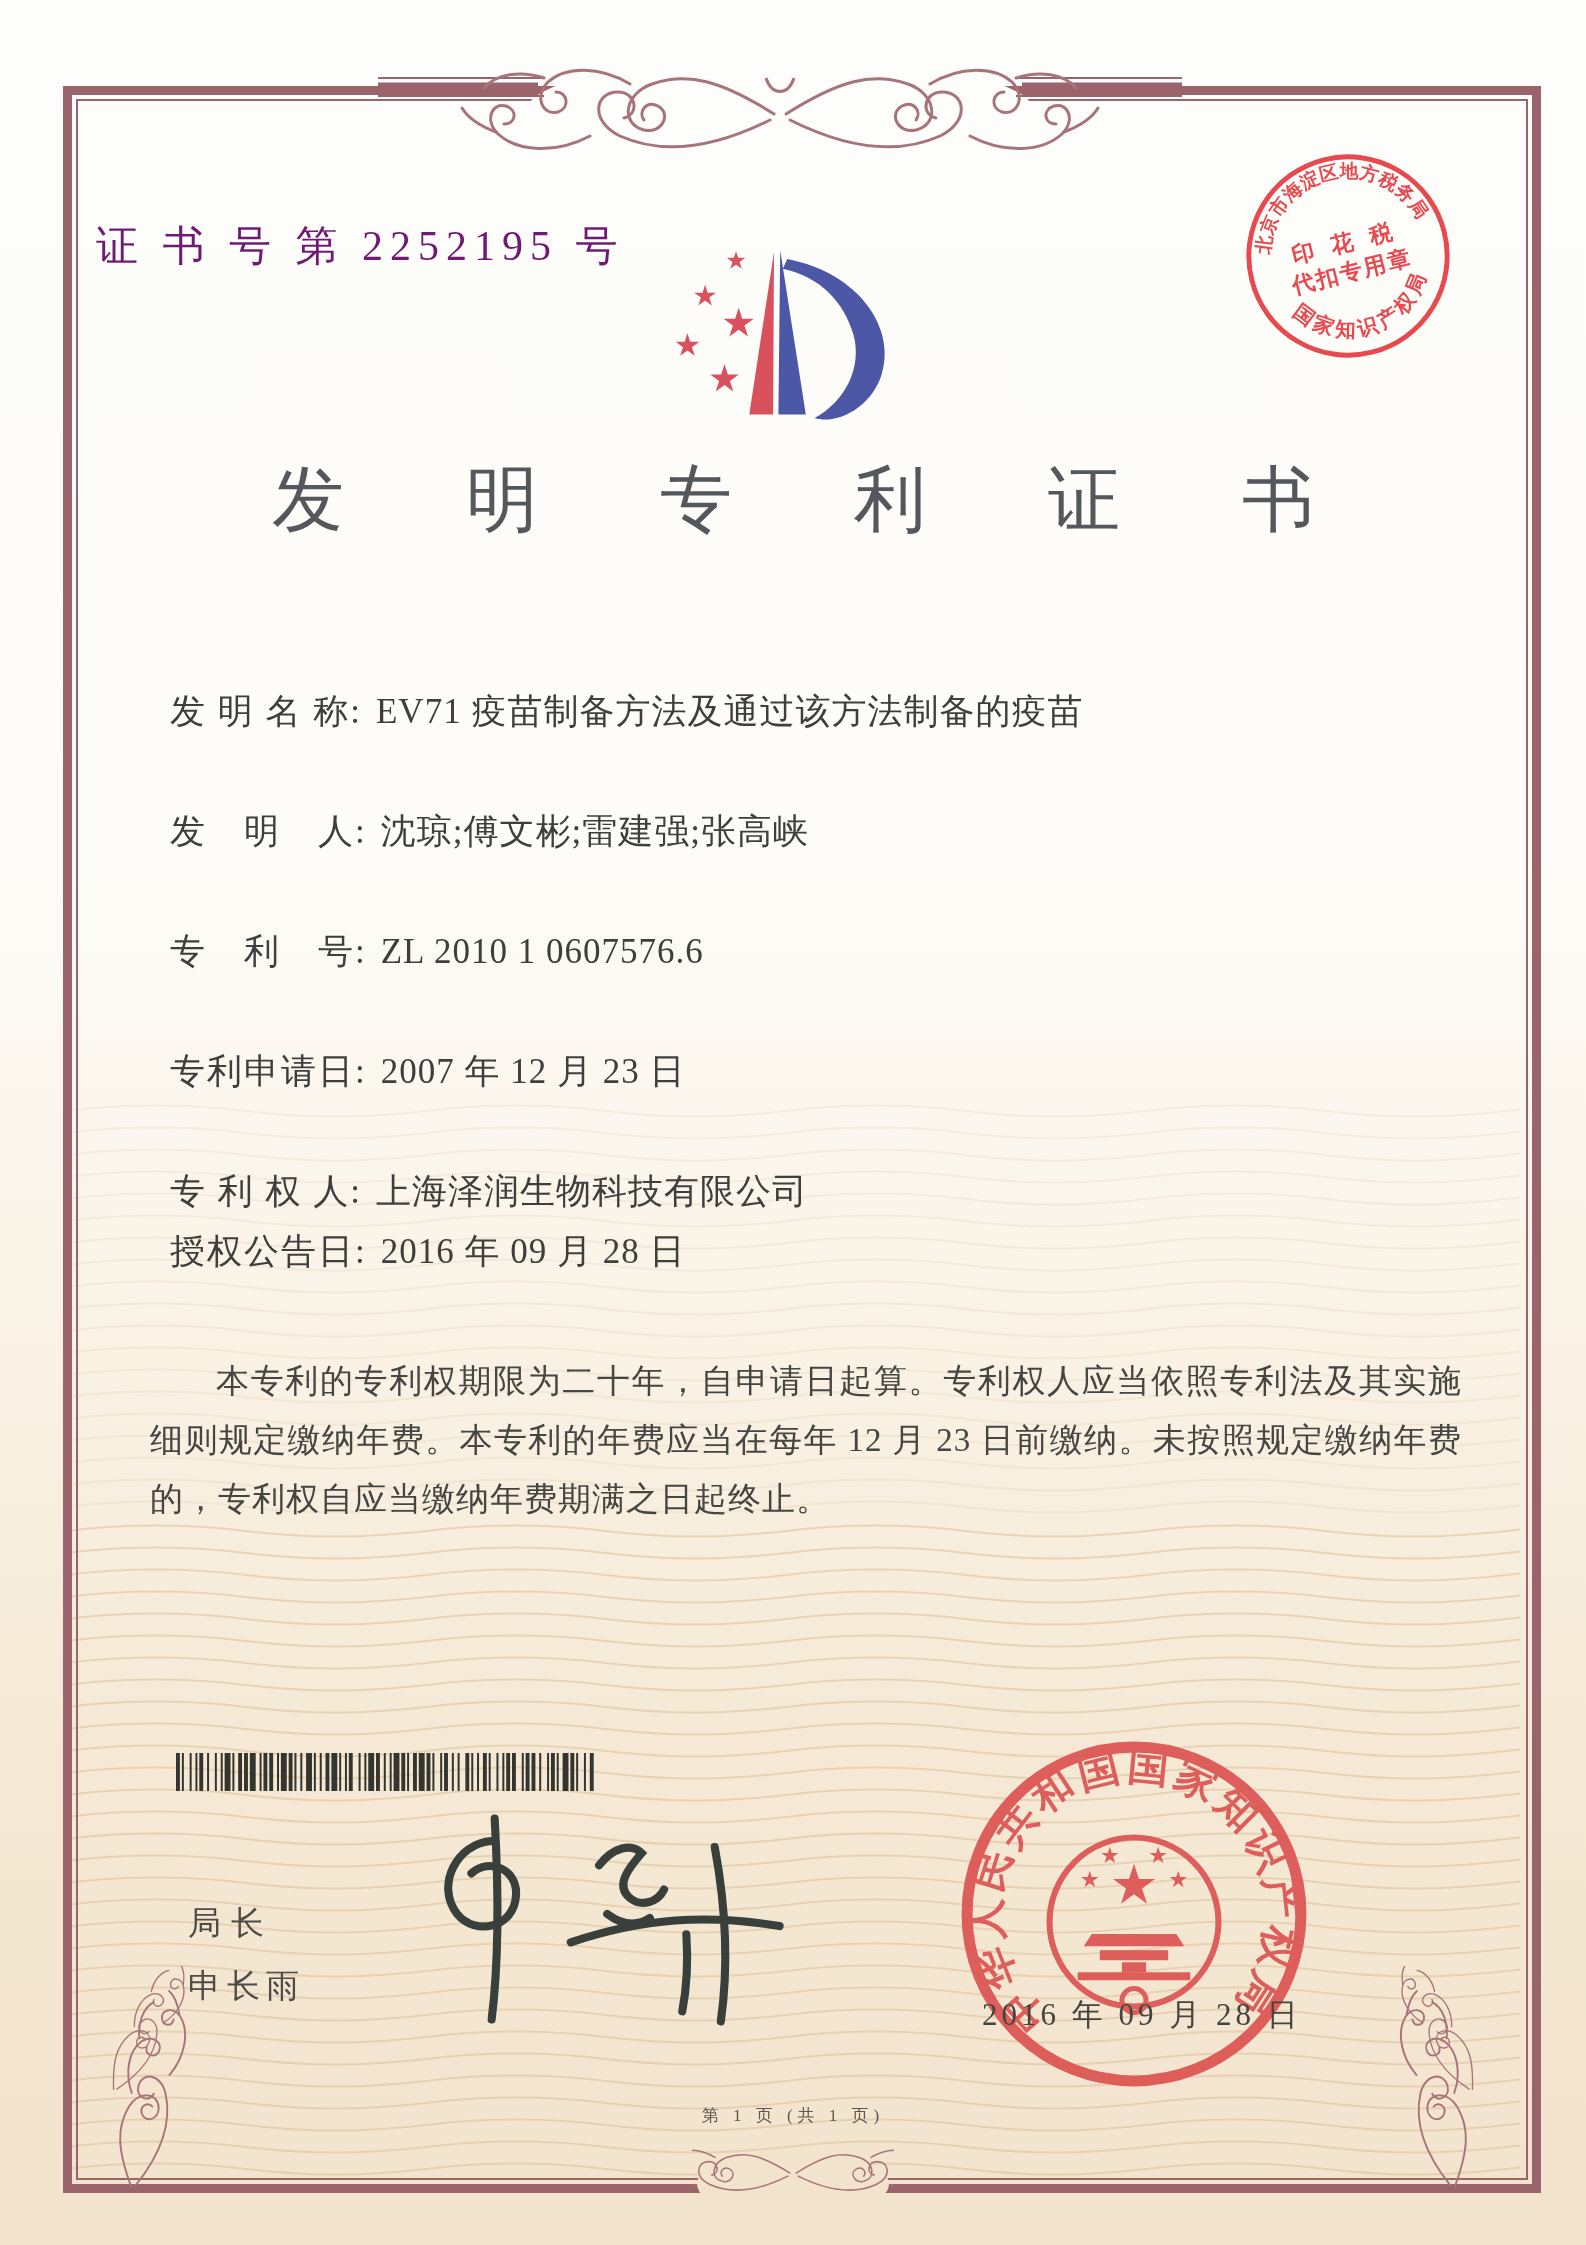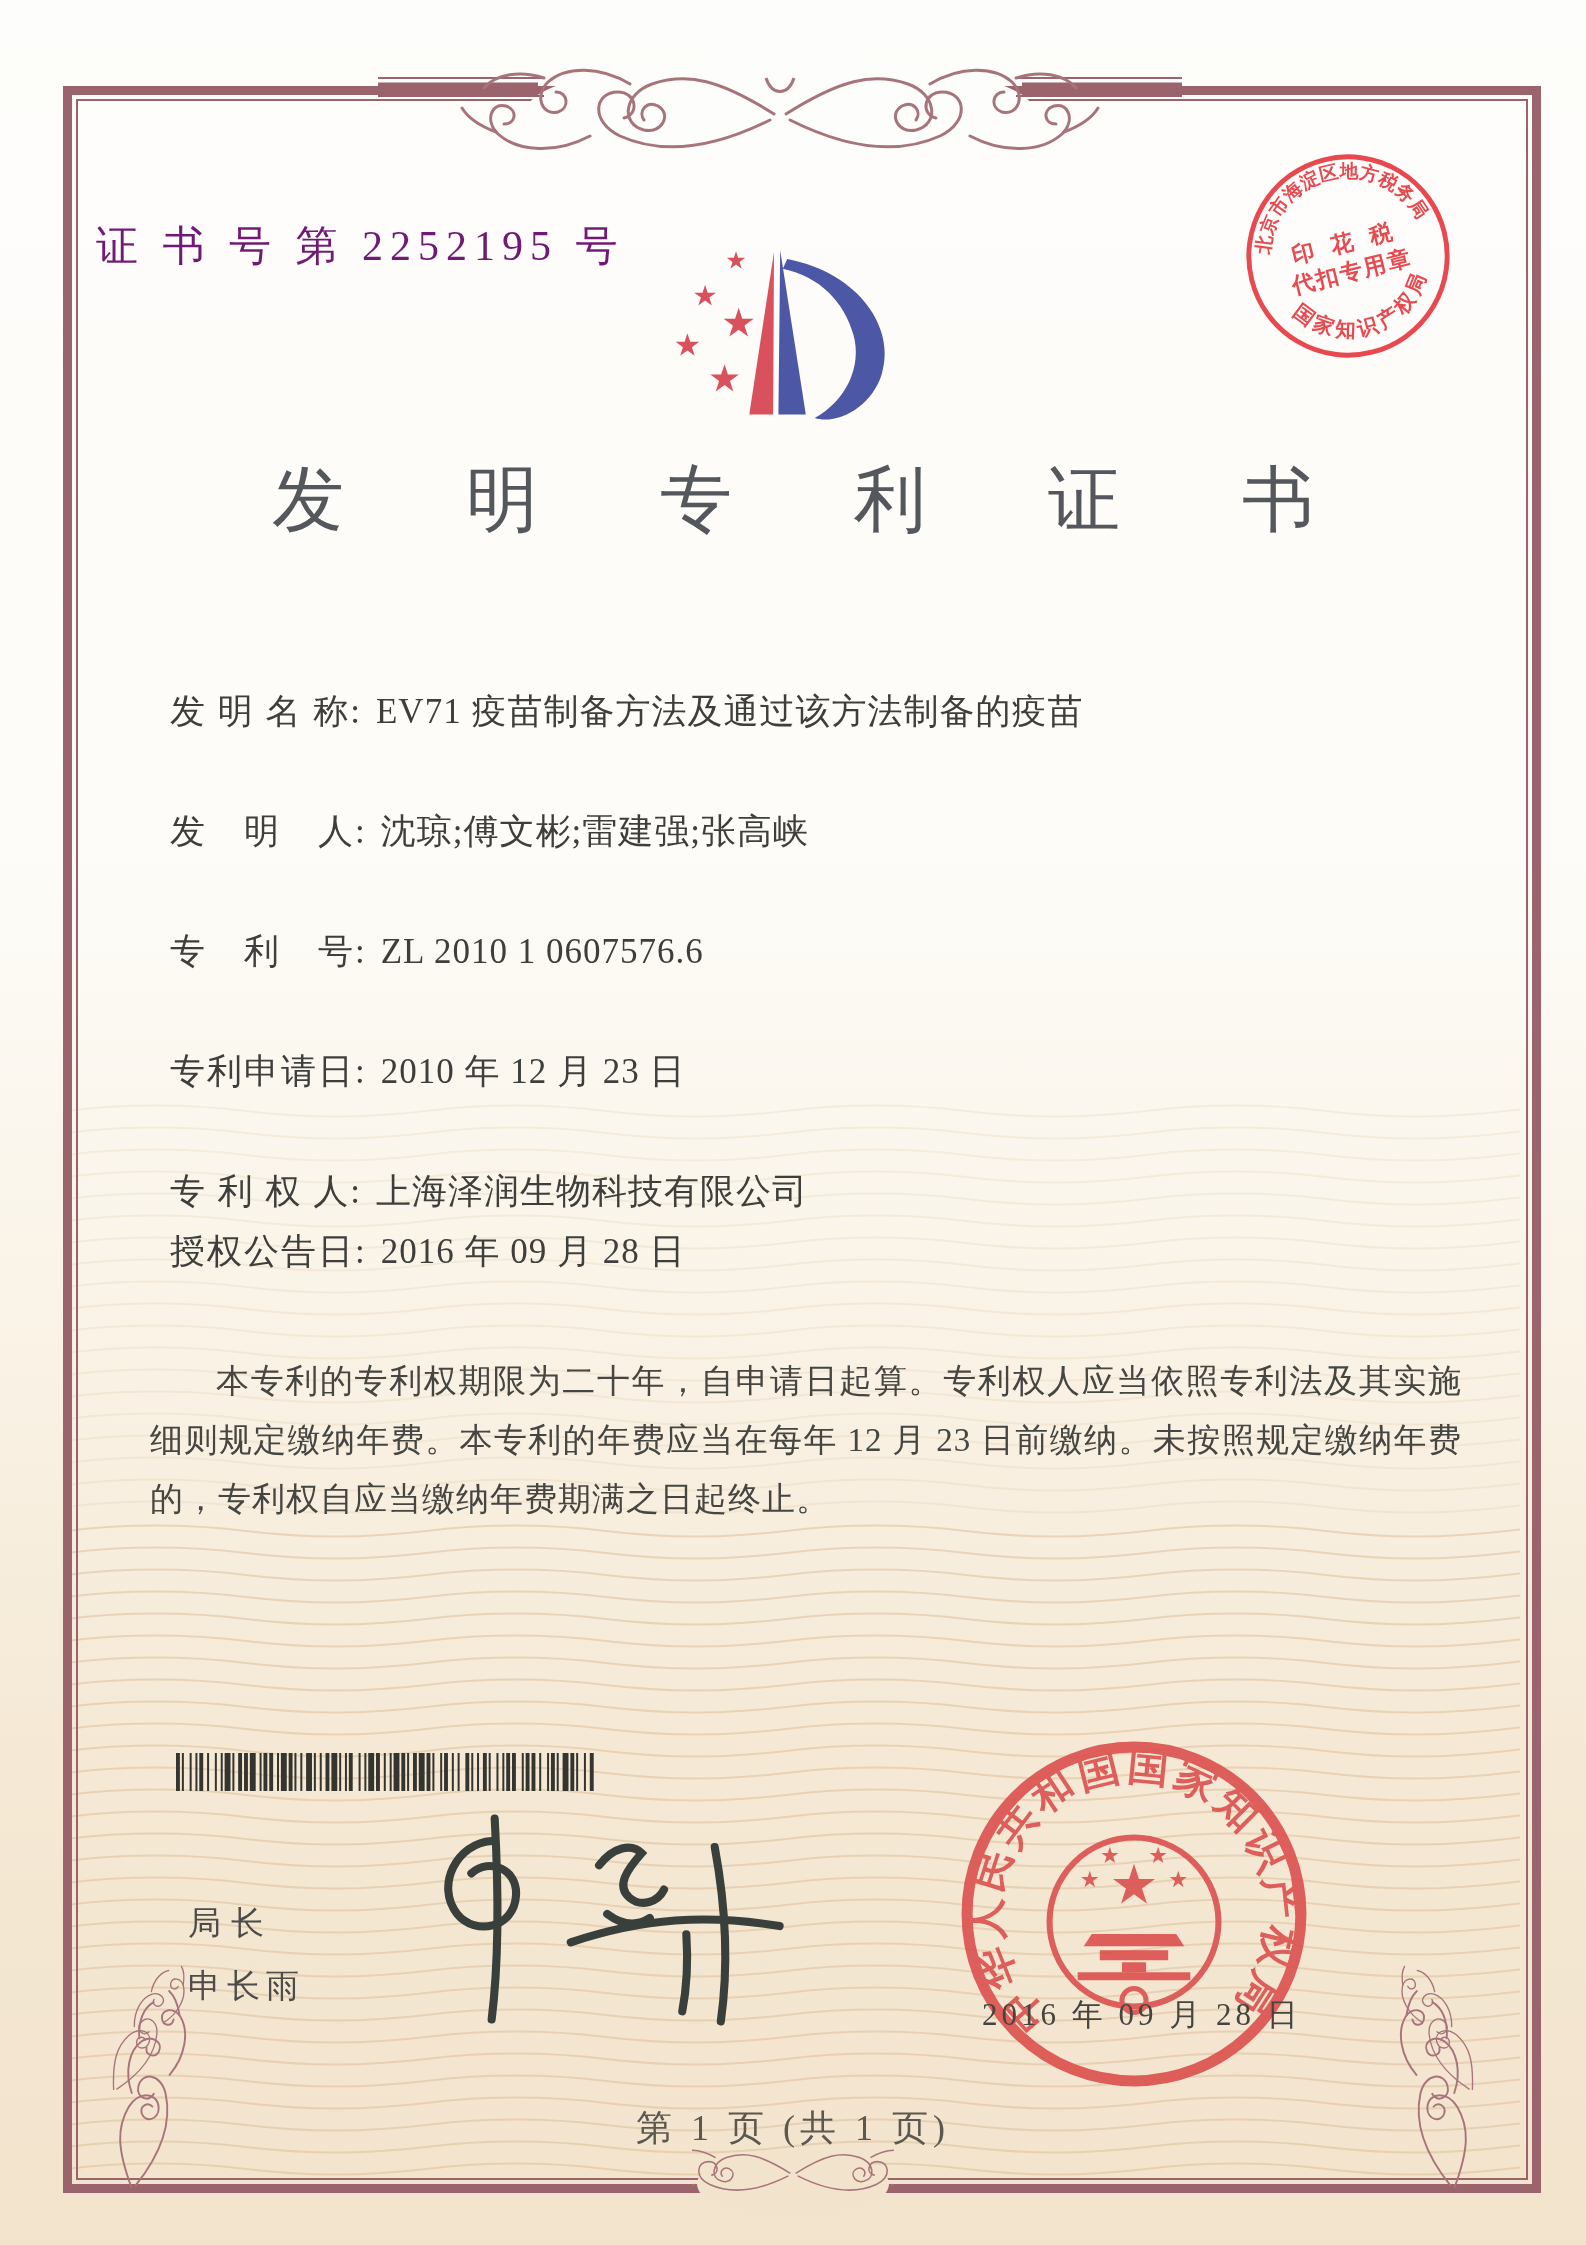--- a/index.html
+++ b/index.html
@@ -26,21 +26,21 @@
   .field-label{letter-spacing:2px;}
   .field-value{margin-left:14px;letter-spacing:1px;}
   .legal{left:150px;top:1352px;width:1312px;z-index:4;}
   .legal p{margin:0;font-size:33px;line-height:59px;color:#454542;text-indent:66px;
     text-align:justify;letter-spacing:1px;}
   .director-role{left:188px;top:1901px;font-size:33px;letter-spacing:10px;color:#4e4c48;
     font-family:"Liberation Sans","DejaVu Sans",sans-serif;z-index:4;}
   .director-name{left:188px;top:1964px;font-size:33px;letter-spacing:6px;color:#4e4c48;
     font-family:"Liberation Sans","DejaVu Sans",sans-serif;z-index:4;}
   .grant-date{left:982px;top:1994px;font-size:31px;letter-spacing:4px;color:#45443f;z-index:7;}
-  .page-footer{left:0;top:2104px;width:1586px;text-align:center;font-size:36px;
+  .page-footer{left:0;top:2104px;width:1586px;text-align:center;font-size:17px;
     letter-spacing:5px;color:#5c584f;z-index:4;}
   
   .waves{z-index:1;}
   .logo{left:640px;top:222px;width:268px;height:212px;z-index:4;}
   .tax-stamp{left:1240px;top:148px;width:216px;height:216px;z-index:5;transform:rotate(-14deg);}
   .big-seal{left:953px;top:1733px;width:362px;height:362px;z-index:5;opacity:.92;}
   .barcode{left:176px;top:1753px;width:420px;height:38px;z-index:4;}
   .signature{left:372px;top:1812px;width:436px;height:214px;z-index:6;}
   .orn{z-index:3;}
   .orn-top{left:378px;top:56px;width:804px;height:140px;}
@@ -166,21 +166,21 @@
 <div class="abs field-row" style="top:688px">
   <span class="field-label">发 明 名 称:</span><span class="field-value">EV71 疫苗制备方法及通过该方法制备的疫苗</span>
 </div>
 <div class="abs field-row" style="top:808px">
   <span class="field-label">发　明　人:</span><span class="field-value">沈琼;傅文彬;雷建强;张高峡</span>
 </div>
 <div class="abs field-row" style="top:928px">
   <span class="field-label">专　利　号:</span><span class="field-value">ZL 2010 1 0607576.6</span>
 </div>
 <div class="abs field-row" style="top:1048px">
-  <span class="field-label">专利申请日:</span><span class="field-value">2010 年 12 月 23 日</span>
+  <span class="field-label">专利申请日:</span><span class="field-value">2007 年 12 月 23 日</span>
 </div>
 <div class="abs field-row" style="top:1168px">
   <span class="field-label">专 利 权 人:</span><span class="field-value">上海泽润生物科技有限公司</span>
 </div>
 <div class="abs field-row" style="top:1228px">
   <span class="field-label">授权公告日:</span><span class="field-value">2016 年 09 月 28 日</span>
 </div>
 
 <div class="abs legal">
   <p>本专利的专利权期限为二十年，自申请日起算。专利权人应当依照专利法及其实施细则规定缴纳年费。本专利的年费应当在每年 12 月 23 日前缴纳。未按照规定缴纳年费的，专利权自应当缴纳年费期满之日起终止。</p>

